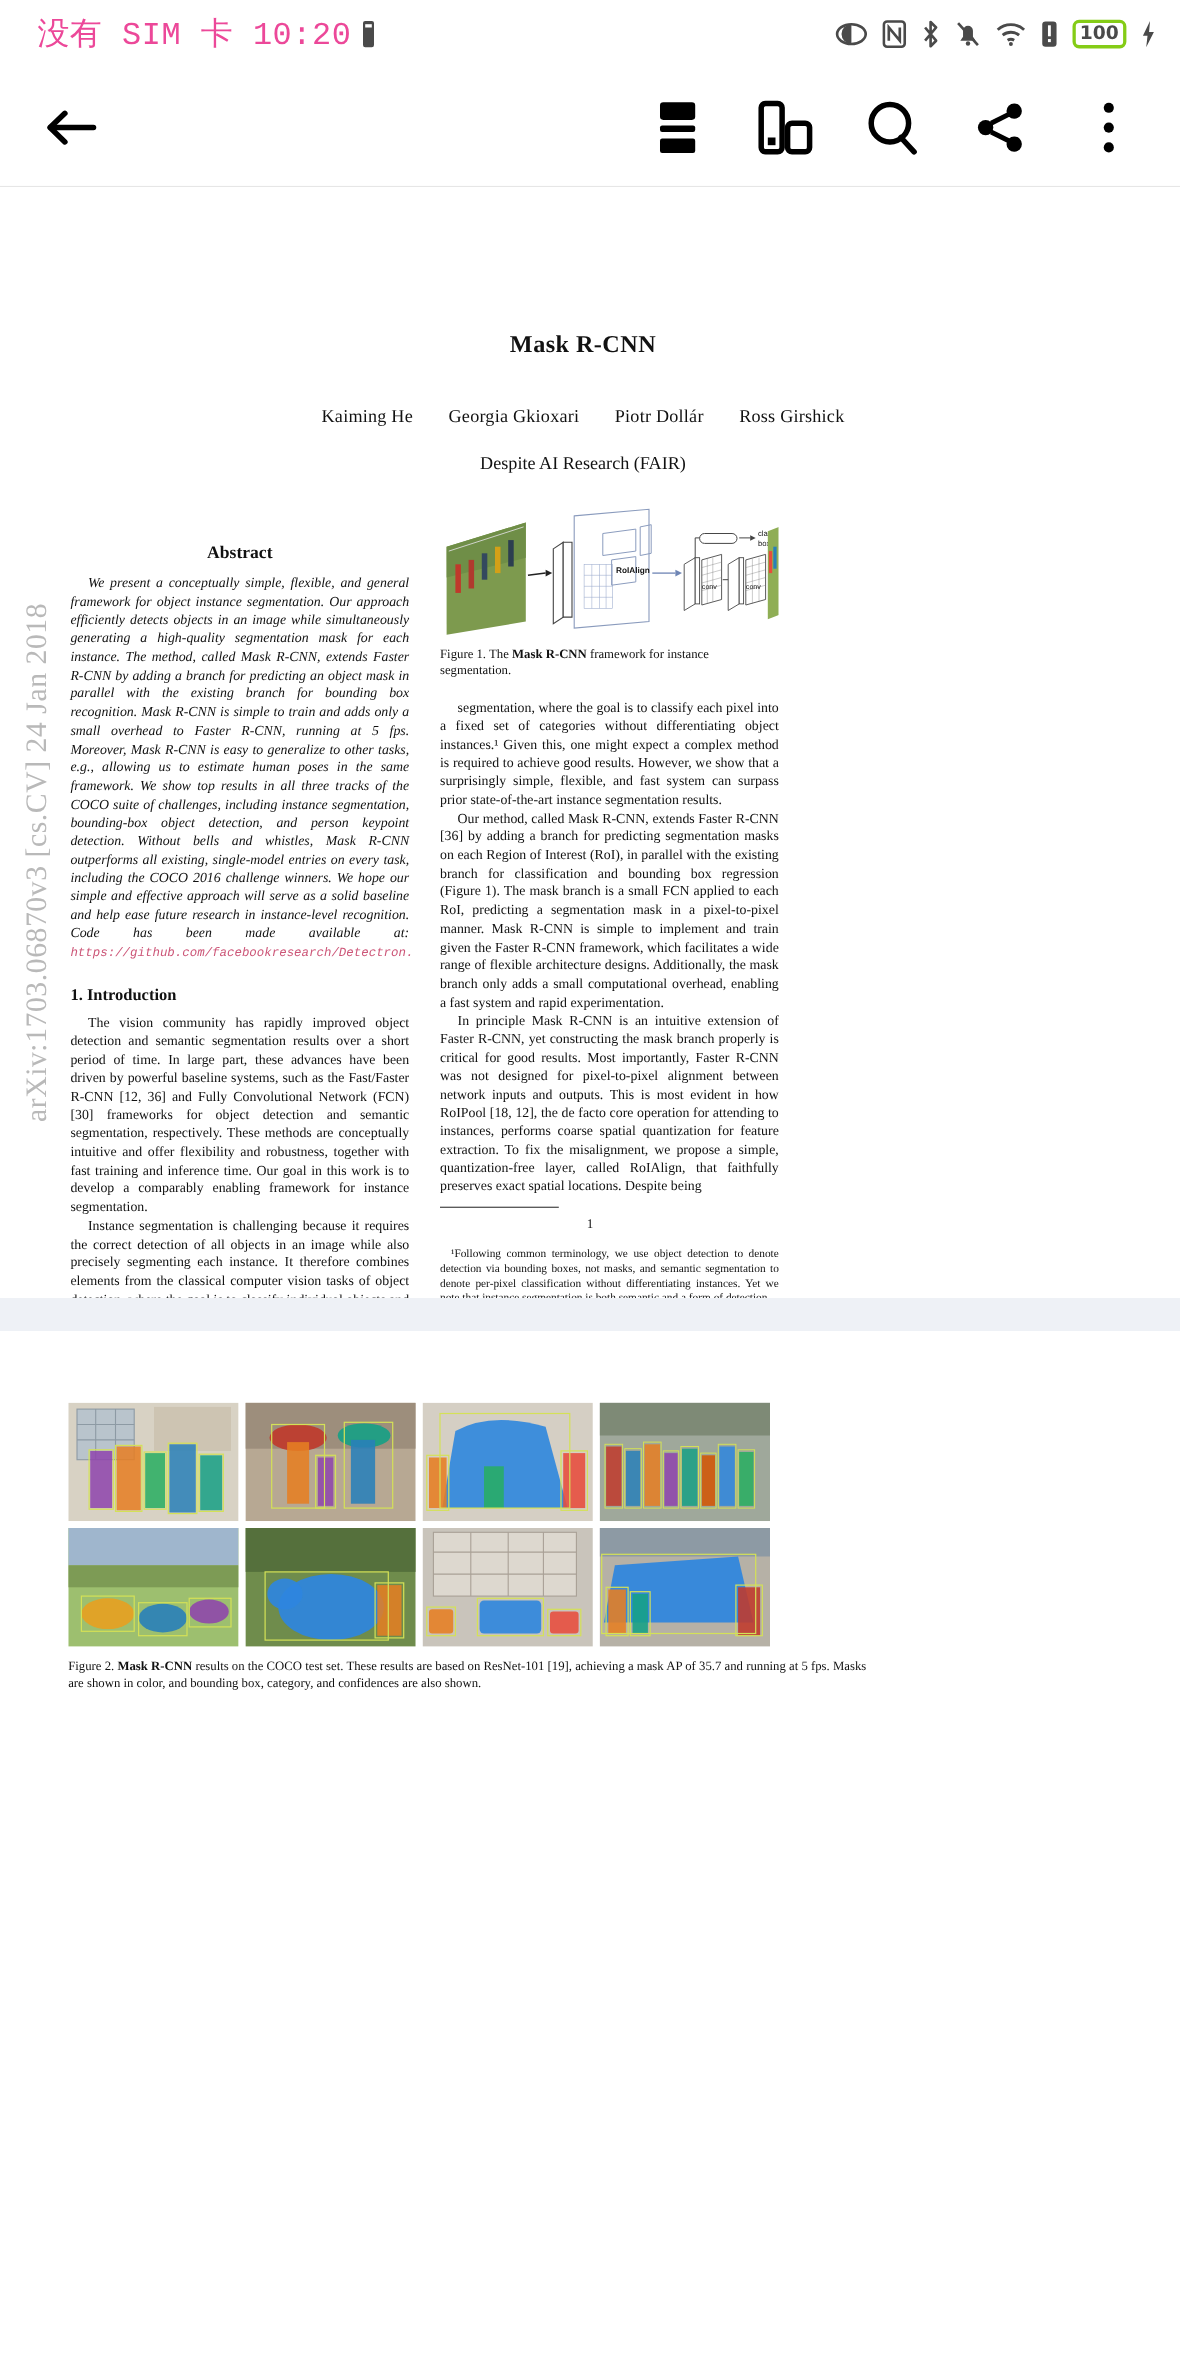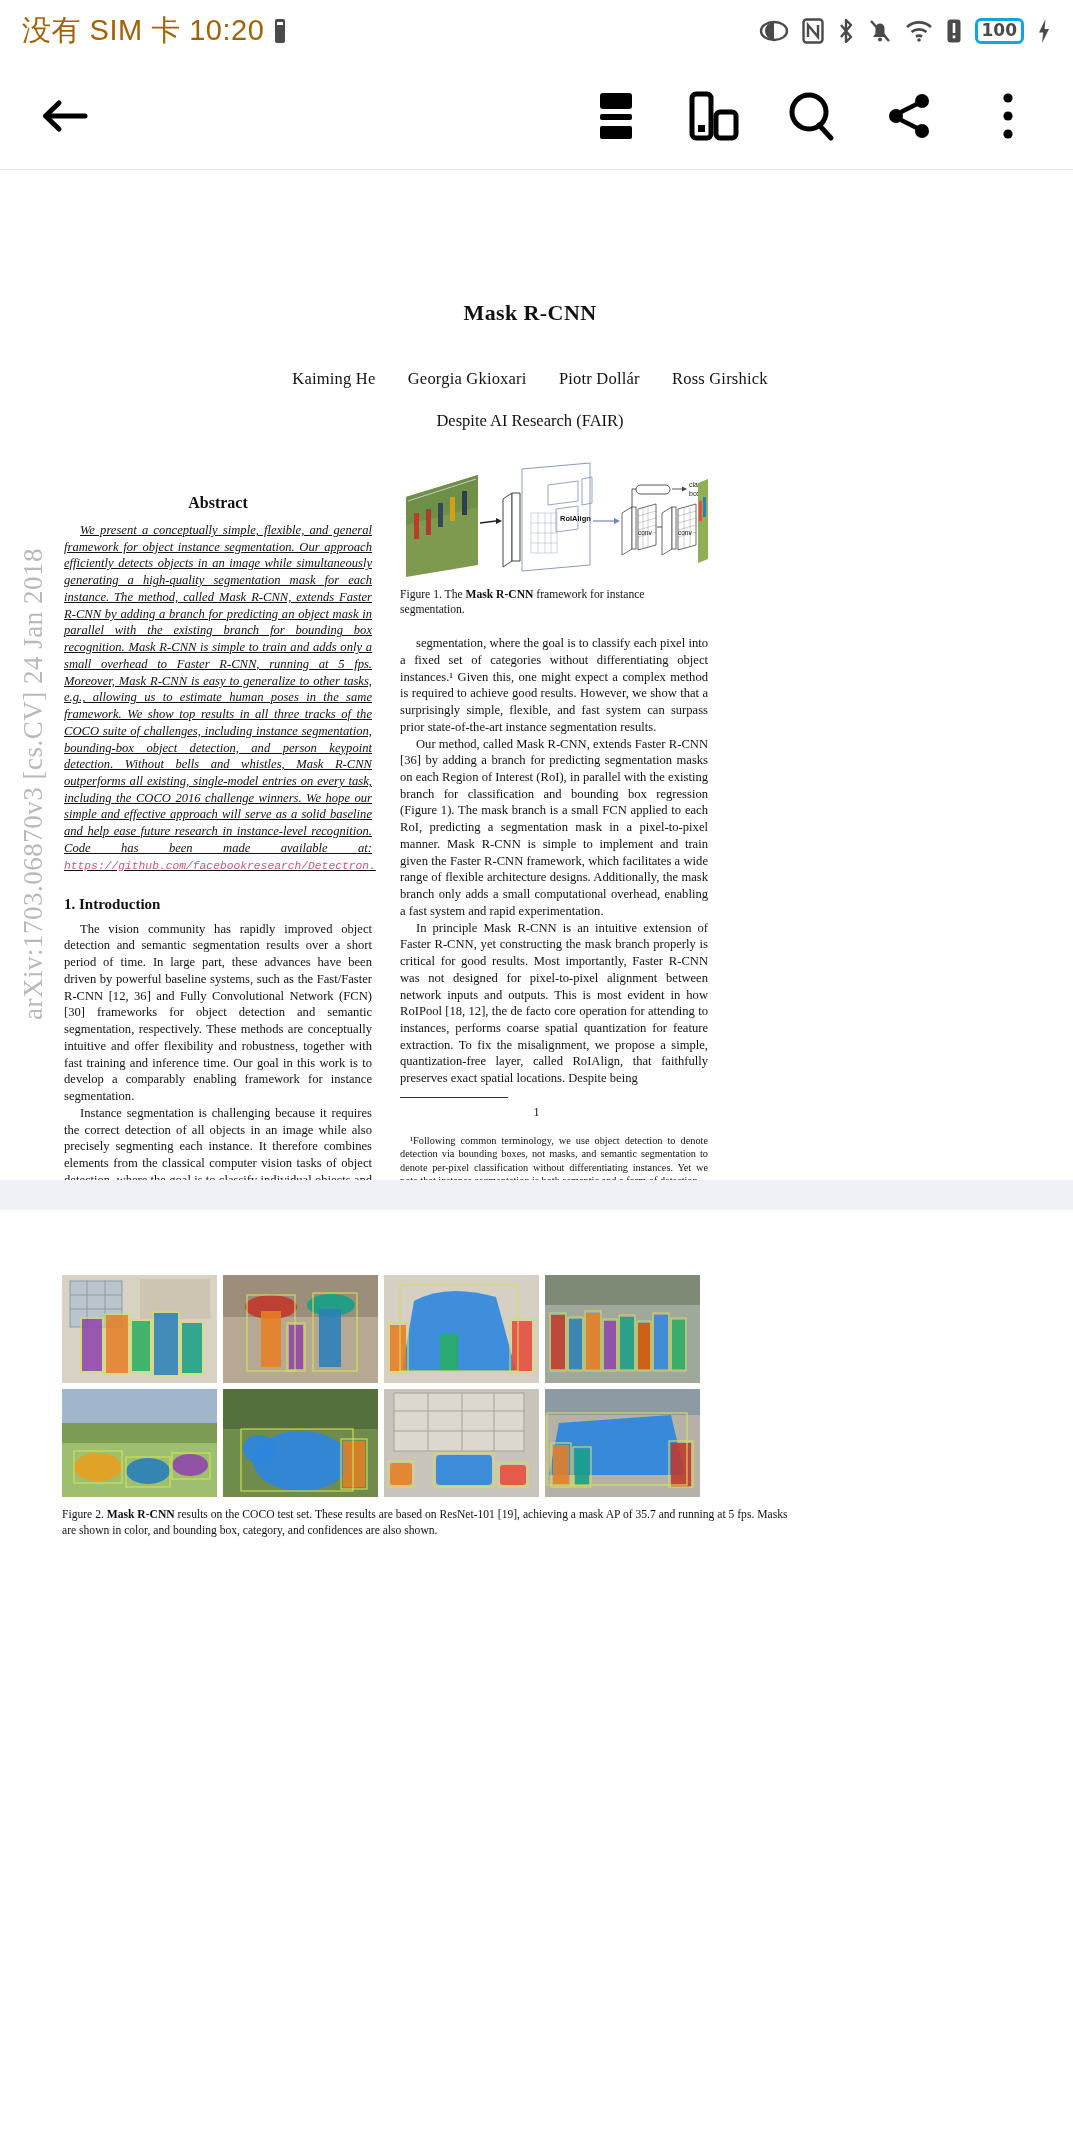--- a/index.html
+++ b/index.html
@@ -12,27 +12,27 @@
   body { position: relative; }
 
   
   .statusbar {
     position: absolute; top: 0; left: 0; width: 1073px; height: 62px;
     display: flex; align-items: center; justify-content: space-between;
     padding: 0 22px; background: #ffffff;
   }
   .sb-left { display: flex; align-items: center; gap: 9px; }
   .sb-text {
-    font-size: 29px; color: #a16207; letter-spacing: 0.5px;
-    font-family: Liberation Sans, sans-serif; white-space: nowrap;
+    font-size: 29px; color: #ec4899; letter-spacing: 0.5px;
+    font-family: Liberation Mono, monospace; white-space: nowrap; margin-left: 12px;
   }
   .sb-right { display: flex; align-items: center; gap: 13px; }
   .sb-ic { color: #4a4a4a; display: flex; align-items: center; }
   .batt-box {
-    border: 3px solid #0ea5e9; border-radius: 6px;
+    border: 3px solid #84cc16; border-radius: 6px;
     font-size: 17px; font-weight: 700; padding: 1px 4px 2px; line-height: 1;
     color: #4a4a4a; font-family: "DejaVu Sans", sans-serif;
   }
 
   
   .toolbar {
     position: absolute; top: 62px; left: 0; width: 1073px; height: 108px;
     display: flex; align-items: center; background: #ffffff;
     border-bottom: 1px solid #e6e6e6;
   }
@@ -88,21 +88,21 @@
   .pauthors span { margin: 0 14px; }
   .paffil { text-align: center; font-size: 16.5px; margin-top: 22px; }
 
   .cols { display: flex; gap: 28px; margin-top: 30px; padding: 0 4px; }
   .colL { width: 308px; margin-top: 33px; }
   .colR { width: 308px; }
 
   .abs-head { text-align: center; font-size: 16px; font-weight: bold; margin-bottom: 10px; }
   .abs-body {
     font-style: italic; font-size: 12.6px; line-height: 1.33;
-    text-align: justify; text-indent: 16px; hyphens: auto; text-decoration: underline;
+    text-align: justify; text-indent: 16px; hyphens: auto;
   }
   .abs-body .url { font-style: italic; color: #cc5577; font-family: "Liberation Mono", monospace; font-size: 11.3px; }
   .sec-head { font-size: 15px; font-weight: bold; margin: 22px 0 8px; }
   .body-p {
     font-size: 12.6px; line-height: 1.33; text-align: justify;
     text-indent: 16px; hyphens: auto; margin-bottom: 0;
   }
   .bd { font-weight: bold; }
 
   .fig1-wrap { width: 308px; }

